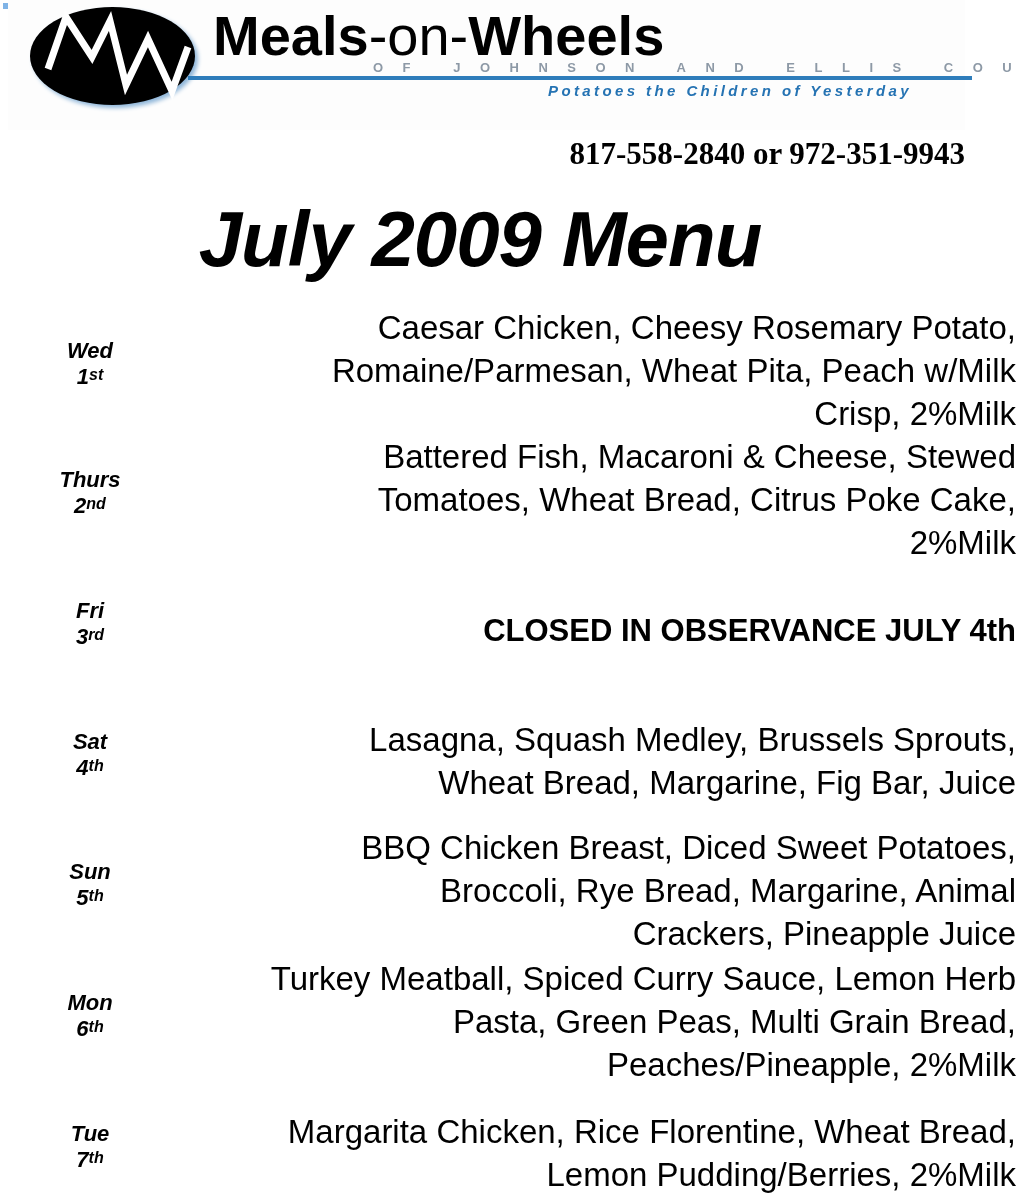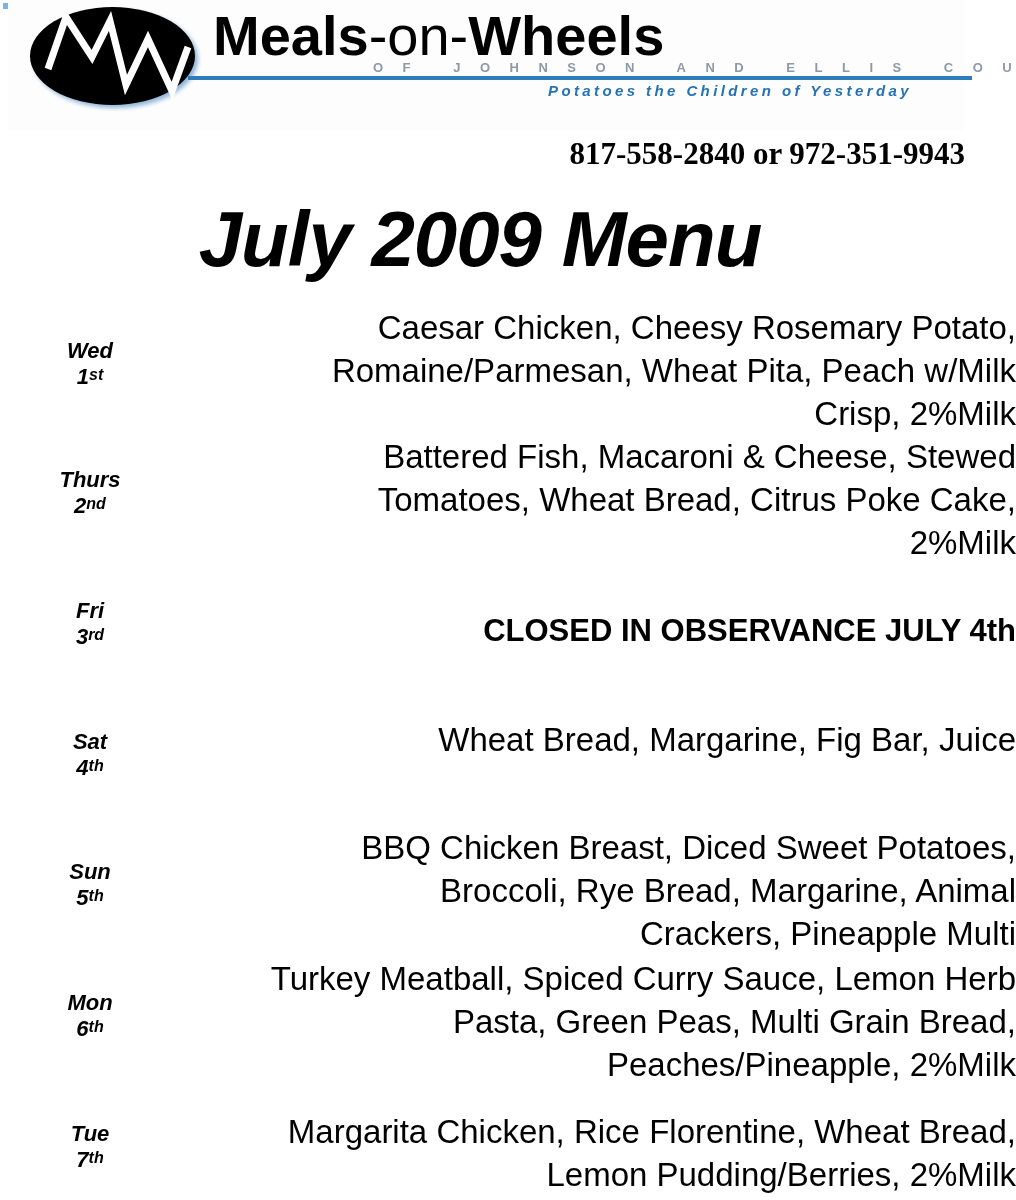--- a/index.html
+++ b/index.html
@@ -58,28 +58,29 @@
     <div>2%Milk</div>
 </div>
 
 <div class="day" style="top:598px"><span>Fri</span><br><span>3</span><sup>rd</sup></div>
 <div class="meal closed" style="top:609px">
   <div>CLOSED IN OBSERVANCE JULY 4th</div>
 </div>
 
 <div class="day" style="top:729px"><span>Sat</span><br><span>4</span><sup>th</sup></div>
 <div class="meal" style="top:718px">
+  <div style="margin-left:-5px">Lasagna, Squash Medley, Brussels Sprouts,</div>
     <div style="margin-left:40px">Wheat Bread, Margarine, Fig Bar, Juice</div>
 </div>
 
 <div class="day" style="top:859px"><span>Sun</span><br><span>5</span><sup>th</sup></div>
 <div class="meal" style="top:826px">
   <div style="margin-left:-5px">BBQ Chicken Breast, Diced Sweet Potatoes,</div>
     <div style="margin-left:40px">Broccoli, Rye Bread, Margarine, Animal</div>
-    <div style="margin-left:40px">Crackers, Pineapple Multi</div>
+    <div style="margin-left:40px">Crackers, Pineapple Juice</div>
 </div>
 
 <div class="day" style="top:990px"><span>Mon</span><br><span>6</span><sup>th</sup></div>
 <div class="meal" style="top:957px">
   <div style="margin-left:20px">Turkey Meatball, Spiced Curry Sauce, Lemon Herb</div>
     <div style="margin-left:40px">Pasta, Green Peas, Multi Grain Bread,</div>
     <div style="margin-left:50px">Peaches/Pineapple, 2%Milk</div>
 </div>
 
 <div class="day" style="top:1121px"><span>Tue</span><br><span>7</span><sup>th</sup></div>

